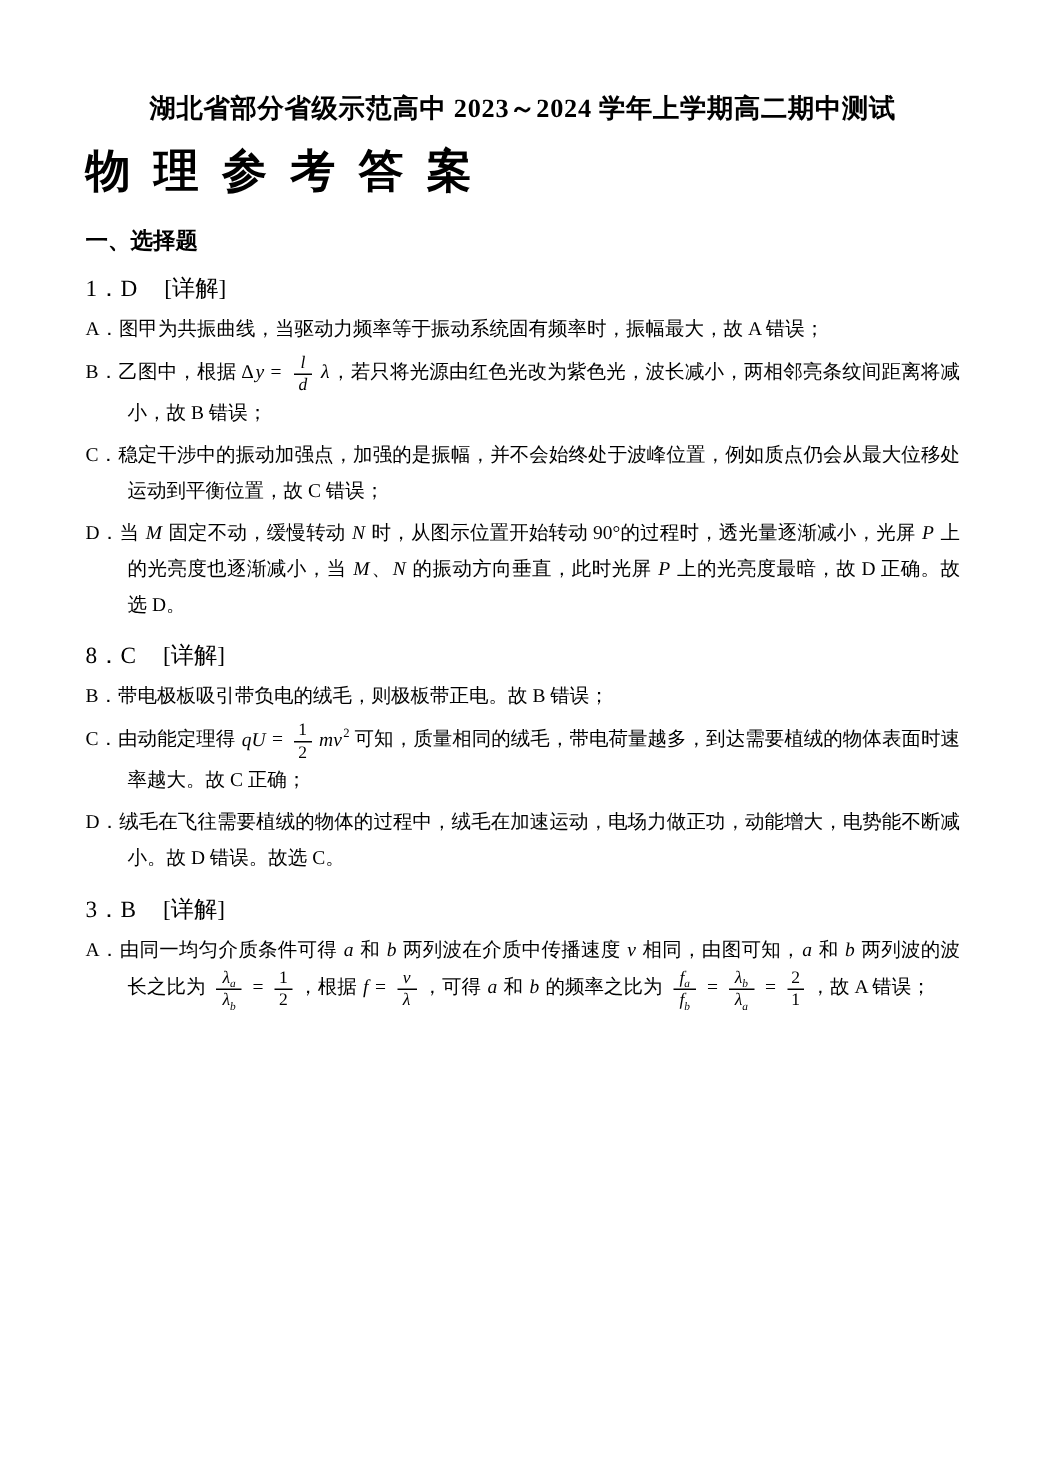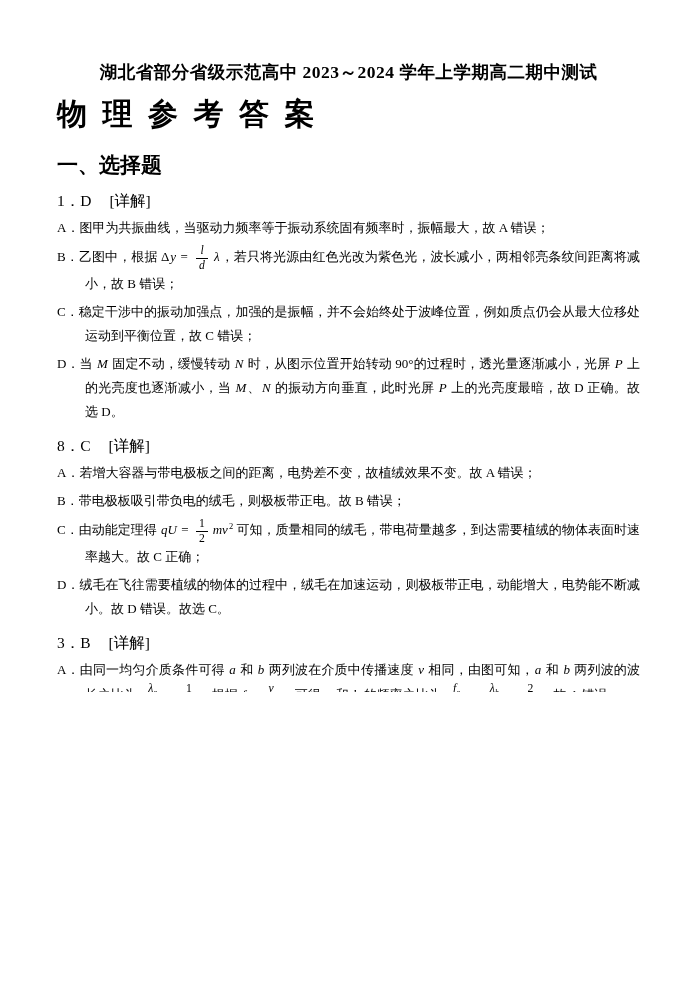--- a/index.html
+++ b/index.html
@@ -11,21 +11,21 @@
     position:relative; overflow:hidden;
   }
   .doc-title {
     text-align:center; font-weight:bold; font-size:17.5px;
     margin:8px 0 10px; letter-spacing:0.5px;
   }
   .big-title {
     font-weight:bold; font-size:30px;
     letter-spacing:4px; margin:4px 0 16px;
   }
-  .section-heading { font-weight:bold; font-size:21px; margin:10px 0 6px; }
+  .section-heading { font-weight:bold; font-size:15px; margin:10px 0 6px; }
   .q-head { font-size:15.5px; margin:12px 0 4px; }
   .q-tag { margin-left:18px; }
   .item {
     font-size:13px; line-height:1.85; margin:4px 0;
     text-align:justify; padding-left:28px; text-indent:-28px;
   }
   .var { font-style:italic; padding:0 1px; }
   .sup { font-size:0.65em; vertical-align:super; line-height:0; }
   .subscript { font-size:0.65em; font-style:italic; vertical-align:sub; line-height:0; }
   .frac {
@@ -47,27 +47,26 @@
   <div id="questions">
       <p class="q-head"><span class="q-num">1．D</span><span class="q-tag">[详解]</span></p>
       <p class="item">A．图甲为共振曲线，当驱动力频率等于振动系统固有频率时，振幅最大，故 A 错误；</p>
       <p class="item">B．乙图中，根据 Δ<span class="var">y</span> = <span class="frac">
           <span class="num"><span class="var">l</span></span>
           <span class="den"><span class="var">d</span></span>
         </span><span class="var">λ</span>，若只将光源由红色光改为紫色光，波长减小，两相邻亮条纹间距离将减小，故 B 错误；</p>
       <p class="item">C．稳定干涉中的振动加强点，加强的是振幅，并不会始终处于波峰位置，例如质点仍会从最大位移处运动到平衡位置，故 C 错误；</p>
       <p class="item">D．当 <span class="var">M</span> 固定不动，缓慢转动 <span class="var">N</span> 时，从图示位置开始转动 90°的过程时，透光量逐渐减小，光屏 <span class="var">P</span> 上的光亮度也逐渐减小，当 <span class="var">M</span>、<span class="var">N</span> 的振动方向垂直，此时光屏 <span class="var">P</span> 上的光亮度最暗，故 D 正确。故选 D。</p>
       <p class="q-head"><span class="q-num">8．C</span><span class="q-tag">[详解]</span></p>
-      <p class="item">A．若增大容器与带电极板之间的距离，电势差不变，故植绒效果不变。故 A 错误；</p>
       <p class="item">B．带电极板吸引带负电的绒毛，则极板带正电。故 B 错误；</p>
       <p class="item">C．由动能定理得 <span class="var">qU</span> = <span class="frac">
           <span class="num">1</span>
           <span class="den">2</span>
         </span><span class="var">mv</span><span class="sup">2</span> 可知，质量相同的绒毛，带电荷量越多，到达需要植绒的物体表面时速率越大。故 C 正确；</p>
-      <p class="item">D．绒毛在飞往需要植绒的物体的过程中，绒毛在加速运动，则极板带正电，动能增大，电势能不断减小。故 D 错误。故选 C。</p>
+      <p class="item">D．绒毛在飞往需要植绒的物体的过程中，绒毛在加速运动，电场力做正功，动能增大，电势能不断减小。故 D 错误。故选 C。</p>
       <p class="q-head"><span class="q-num">3．B</span><span class="q-tag">[详解]</span></p>
       <p class="item">A．由同一均匀介质条件可得 <span class="var">a</span> 和 <span class="var">b</span> 两列波在介质中传播速度 <span class="var">v</span> 相同，由图可知，<span class="var">a</span> 和 <span class="var">b</span> 两列波的波长之比为 <span class="frac">
           <span class="num"><span class="var">λ<span class="subscript">a</span></span></span>
           <span class="den"><span class="var">λ<span class="subscript">b</span></span></span>
         </span> = <span class="frac">
           <span class="num">1</span>
           <span class="den">2</span>
         </span>，根据 <span class="var">f</span> = <span class="frac">
           <span class="num"><span class="var">v</span></span>
           <span class="den"><span class="var">λ</span></span>

